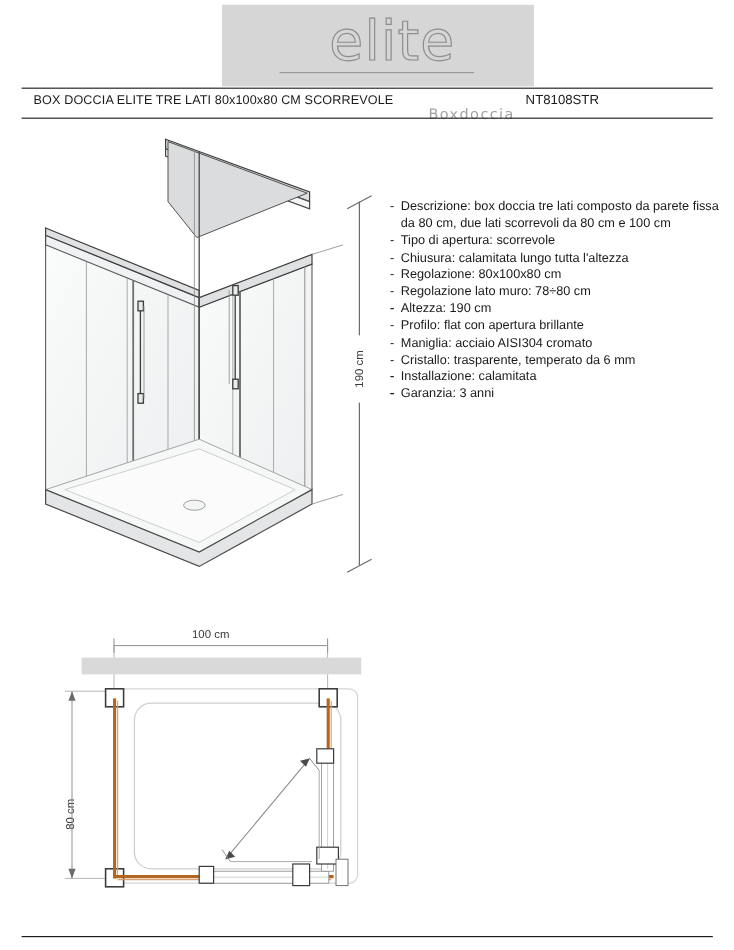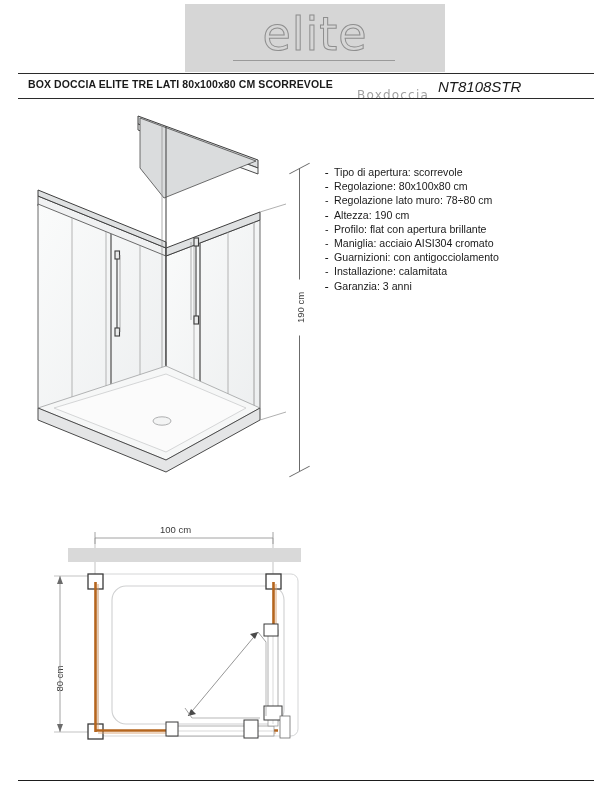--- a/index.html
+++ b/index.html
@@ -29,20 +29,21 @@
     position: absolute;
     left: 0; top: 4px;
     width: 260px;
     text-align: center;
     font-family: "DejaVu Sans", sans-serif;
     font-size: 46px;
     letter-spacing: 1px;
     color: transparent;
     -webkit-text-stroke: 1px #8e8e8e;
     line-height: 52px;
+    padding-left: 12px;
   }
   #logo-rule {
     position: absolute;
     left: 48px;
     top: 56px;
     width: 162px;
     height: 1px;
     background: #9a9a9a;
   }
   #logo-sub {
@@ -69,28 +70,26 @@
     left: 18px; top: 98px;
     width: 576px; height: 1px;
     background: #2b2b2b;
   }
   #doc-title {
     position: absolute;
     left: 28px; top: 78px;
     font-size: 10.5px;
     letter-spacing: 0.1px;
     white-space: nowrap;
-    font-weight: bold;
   }
   #doc-code {
     position: absolute;
     left: 438px; top: 78px;
-    font-size: 15px;
+    font-size: 11px;
     white-space: nowrap;
-    font-style: italic;
   }
 
   
   #spec-list {
     position: absolute;
     left: 325px;
     top: 165px;
     width: 278px;
   }
   .spec-item {
@@ -248,31 +247,31 @@
 </div>
 
 <div id="dim-190">
   <div class="vline"></div>
   <div class="tick t-top"></div>
   <div class="tick t-bot"></div>
   <div class="dimlabel">190 cm</div>
 </div>
 
 <div id="spec-list">
-  <div class="spec-item"><span class="dash">-</span></div>
+  <div class="spec-item"><span class="dash">-</span><span>Descrizione: box doccia tre lati composto da parete fissa da 80 cm, due lati scorrevoli da 80 cm e 100 cm</span></div>
   <div class="spec-item"><span class="dash">-</span><span>Tipo di apertura: scorrevole</span></div>
-  <div class="spec-item"><span class="dash">-</span></div>
+  <div class="spec-item"><span class="dash">-</span><span>Chiusura: calamitata lungo tutta l'altezza</span></div>
   <div class="spec-item"><span class="dash">-</span><span>Regolazione: 80x100x80 cm</span></div>
   <div class="spec-item"><span class="dash">-</span><span>Regolazione lato muro: 78÷80 cm</span></div>
   <div class="spec-item"><span class="dash">-</span></div>
   <div class="spec-item"><span class="dash">-</span><span>Altezza: 190 cm</span></div>
   <div class="spec-item"><span class="dash">-</span><span>Profilo: flat con apertura brillante</span></div>
   <div class="spec-item"><span class="dash">-</span><span>Maniglia: acciaio AISI304 cromato</span></div>
+  <div class="spec-item"><span class="dash">-</span><span>Cristallo: trasparente, temperato da 6 mm</span></div>
   <div class="spec-item"><span class="dash">-</span></div>
-  <div class="spec-item"><span class="dash">-</span><span>Guarnizioni: con antigocciolamento</span></div>
   <div class="spec-item"><span class="dash">-</span><span>Installazione: calamitata</span></div>
   <div class="spec-item"><span class="dash">-</span></div>
   <div class="spec-item"><span class="dash">-</span></div>
   <div class="spec-item"><span class="dash">-</span><span>Garanzia: 3 anni</span></div>
 </div>
 
 <div id="dim-100-label">100 cm</div>
 <div id="dim-80-label">80 cm</div>
 
 <div id="plan-drawing">

